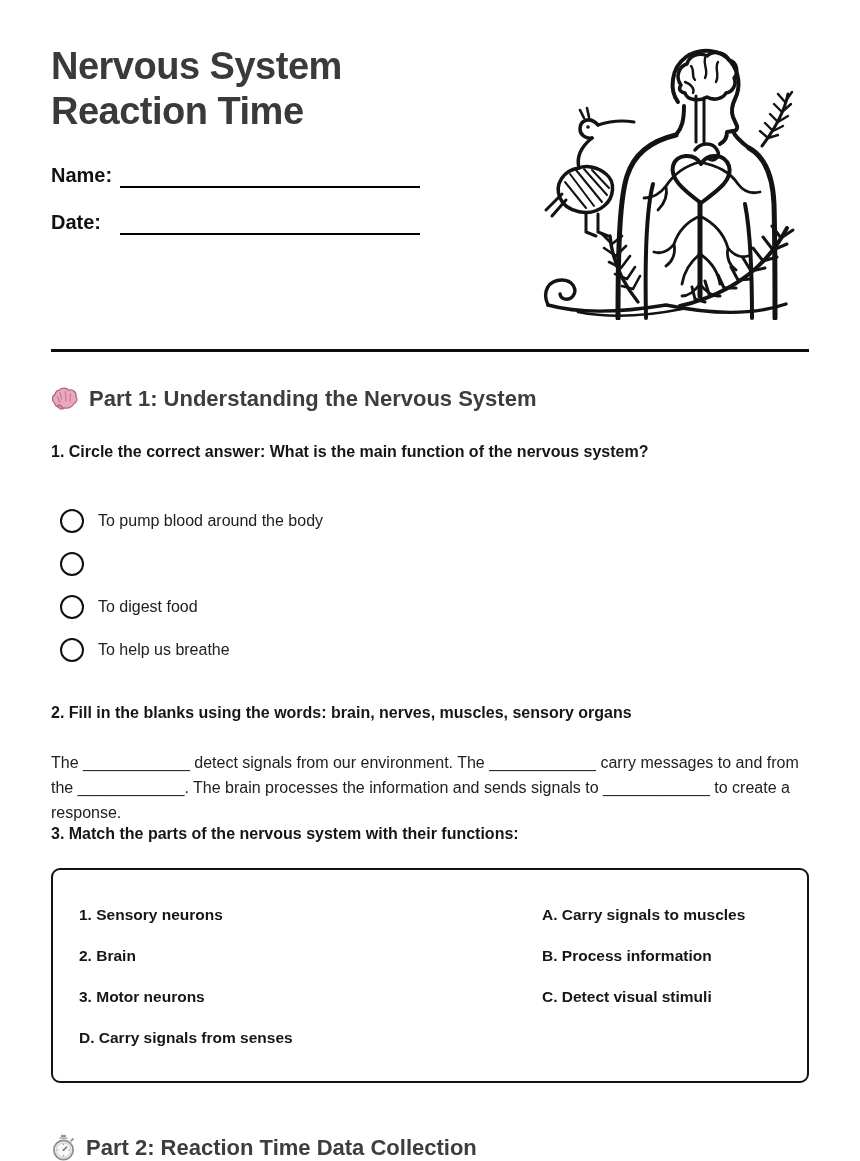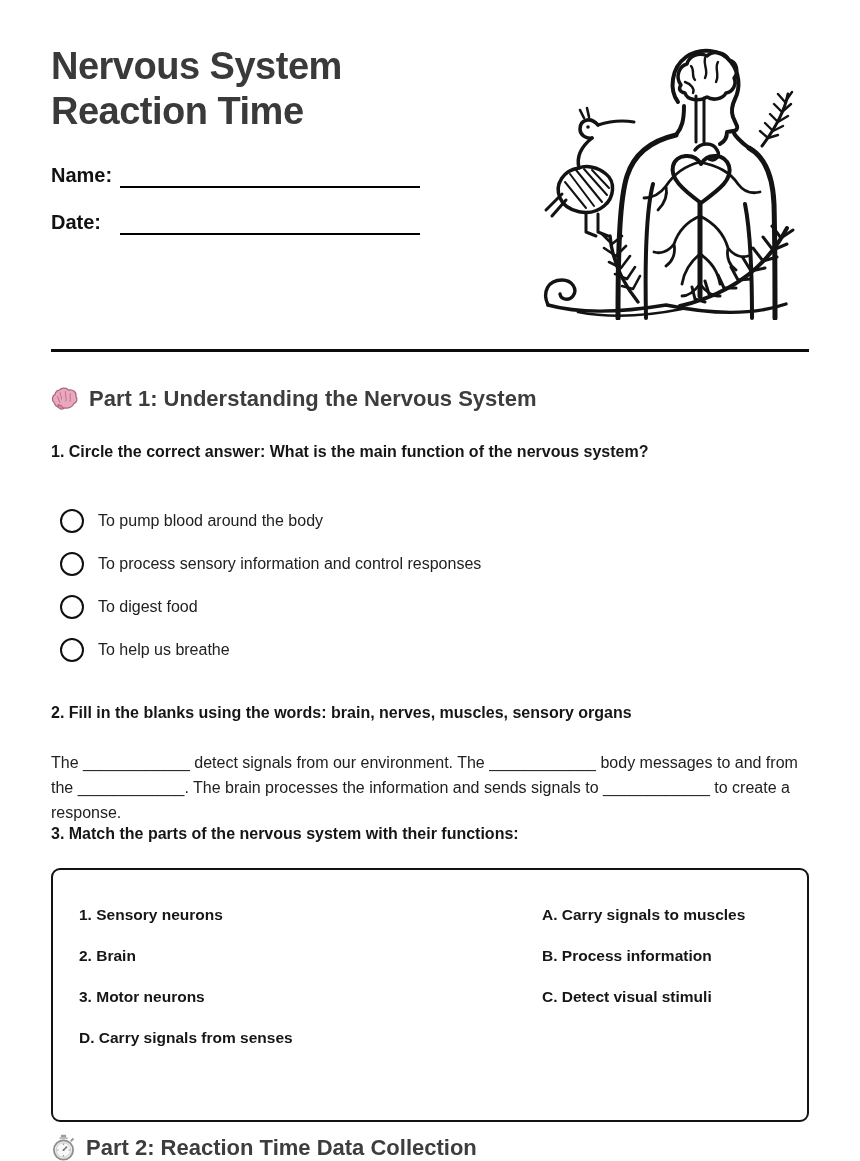--- a/index.html
+++ b/index.html
@@ -47,21 +47,21 @@
     width: 24px; height: 24px; border-radius: 50%;
     border: 2.5px solid #0f0f0f; background: #fff; flex: 0 0 auto;
   }
   .option-label { margin-left: 14px; font-size: 16px; color: #212121; }
 
   
   .fill-para { left: 51px; top: 750px; width: 758px; font-size: 16px; line-height: 25px; color: #212121; }
 
   
   .match-box {
-    left: 51px; top: 868px; width: 758px; height: 254px;
+    left: 51px; top: 868px; width: 758px; height: 215px;
     border: 2px solid #131313; border-radius: 9px; background: #fff;
     padding: 36px 10px 0 26px;
     display: grid; grid-template-columns: 463px 1fr;
     grid-auto-rows: 19px; row-gap: 22px;
     font-size: 15.5px; font-weight: 700; color: #161616;
   }
 </style>
 </head>
 <body>
 
@@ -145,34 +145,33 @@
 
 <div class="abs q-prompt" style="left:51px; top:443px;">1. Circle the correct answer: What is the main function of the nervous system?</div>
 
 <div class="abs options">
   <div class="option">
     <span class="radio-circle"></span>
     <span class="option-label">To pump blood around the body</span>
   </div>
   <div class="option">
     <span class="radio-circle"></span>
-    <span class="option-label">To process sensory information and control responses</span>
   </div>
   <div class="option">
     <span class="radio-circle"></span>
     <span class="option-label">To digest food</span>
   </div>
   <div class="option">
     <span class="radio-circle"></span>
     <span class="option-label">To help us breathe</span>
   </div>
 </div>
 
 <div class="abs q-prompt" style="left:51px; top:704px;">2. Fill in the blanks using the words: brain, nerves, muscles, sensory organs</div>
-<div class="abs fill-para">The ____________ detect signals from our environment. The ____________ body messages to and from the ____________. The brain processes the information and sends signals to ____________ to create a response.</div>
+<div class="abs fill-para">The ____________ detect signals from our environment. The ____________ carry messages to and from the ____________. The brain processes the information and sends signals to ____________ to create a response.</div>
 
 <div class="abs q-prompt" style="left:51px; top:825px;">3. Match the parts of the nervous system with their functions:</div>
 
 <div class="abs match-box">
   <div>1. Sensory neurons</div>
   <div>A. Carry signals to muscles</div>
   <div>2. Brain</div>
   <div>B. Process information</div>
   <div>3. Motor neurons</div>
   <div>C. Detect visual stimuli</div>

